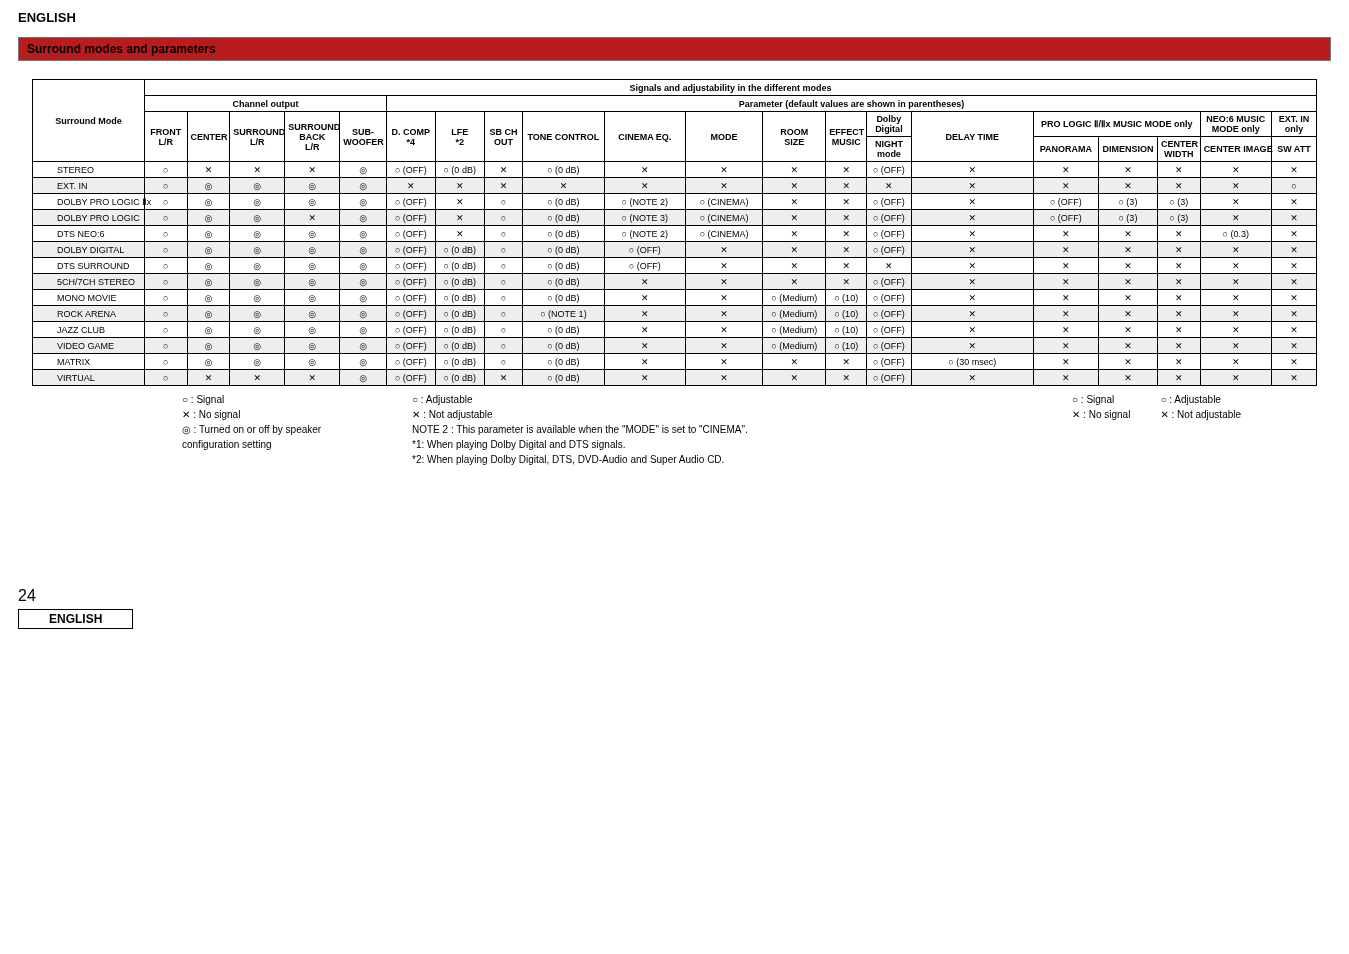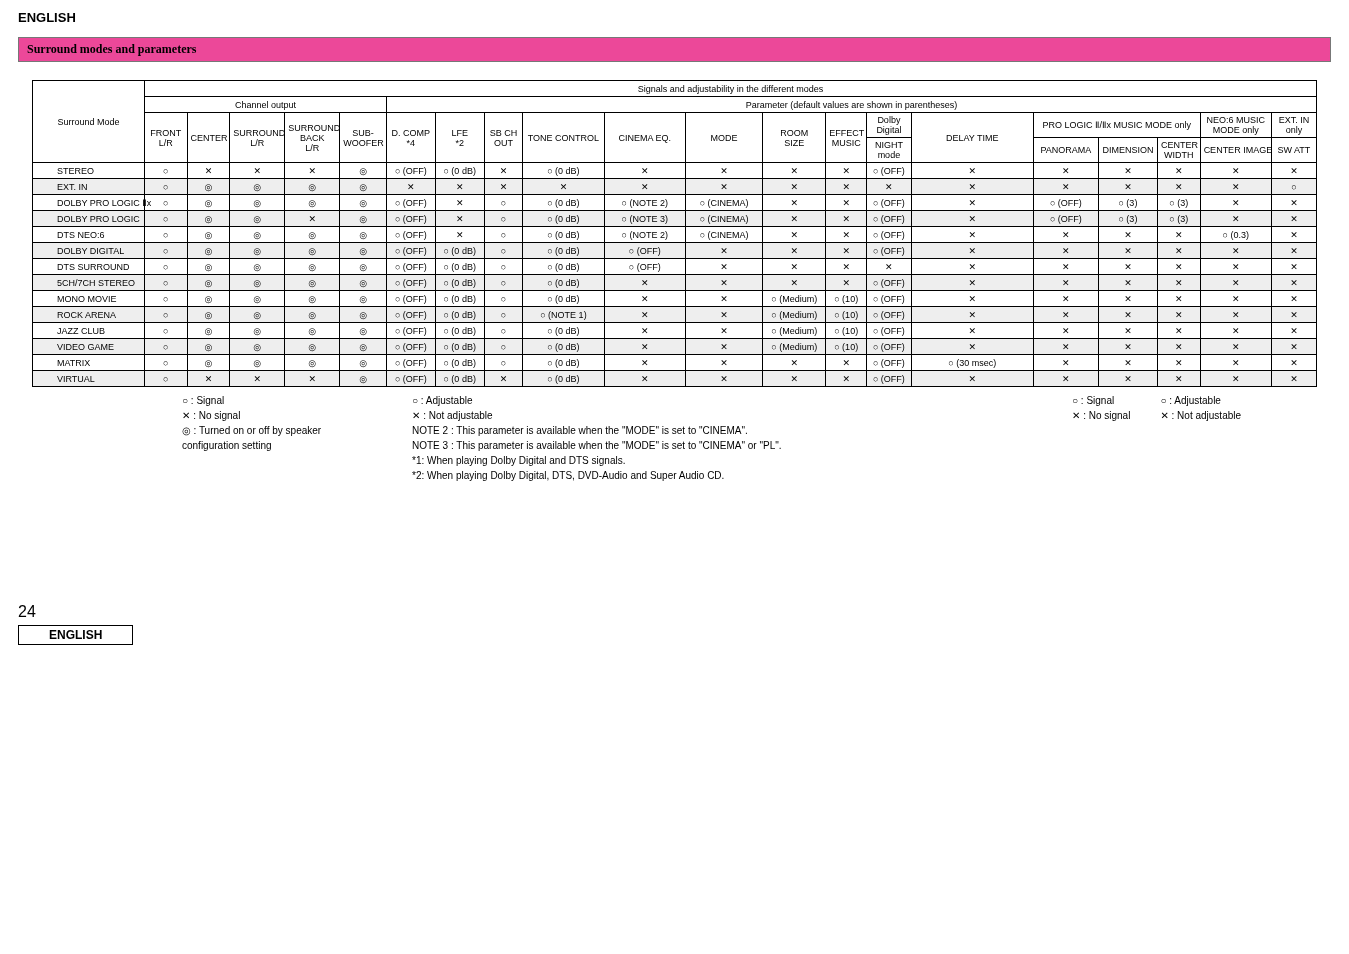--- a/index.html
+++ b/index.html
@@ -7,46 +7,45 @@
     margin: 0;
     padding: 6px 18px 18px 18px;
     font-family: Arial, Helvetica, sans-serif;
     font-size: 10px;
     color: #000;
     background: #fff;
     width: 1349px;
   }
   .lang { font-weight: bold; font-size: 13px; margin: 4px 0 12px 0; }
   .section-bar {
-    background: #ec4899;
+    background: #b91c1c;
     border: 1px solid #777;
     padding: 4px 8px;
     font-weight: bold;
     font-size: 12px;
     margin-bottom: 18px;
-    font-family: Liberation Serif, serif;
   }
   .wrap { margin: 0 14px; }
   table {
     border-collapse: collapse;
     table-layout: fixed;
     width: 100%;
   }
   th, td {
     border: 1px solid #000;
     padding: 2px 3px;
     text-align: center;
     vertical-align: middle;
     height: 16px;
     font-size: 9px;
     font-weight: normal;
     overflow: visible;
     white-space: nowrap;
   }
-  th { font-weight: normal; }
+  th { font-weight: bold; }
   td.row-label { text-align: left; padding-left: 24px; }
   tr.shaded td { background: #eee; }
   tr.shaded td.row-label { background: #eee; }
   .footnotes { display: flex; margin-top: 6px; font-size: 10px; line-height: 1.5; gap: 10px; }
   .footnotes .col { flex: 0 0 auto; }
   .footnotes .col1 { width: 370px; padding-left: 150px; }
   .footnotes .col2 { width: 630px; }
   .footnotes .col3 { padding-left: 20px; }
   .page-foot { margin-top: 120px; }
   .page-num { font-size: 16px; }
@@ -467,21 +466,20 @@
   <div class="col col1">
     <div>○ :  Signal</div>
     <div>✕ :  No signal</div>
     <div>◎ :  Turned on or off by speaker</div>
     <div>       configuration setting</div>
   </div>
   <div class="col col2">
     <div>○ :  Adjustable</div>
     <div>✕ :  Not adjustable</div>
     <div>NOTE 2 : This parameter is available when the "MODE" is set to "CINEMA".</div>
-    <div>NOTE 3 : This parameter is available when the "MODE" is set to "CINEMA" or "PL".</div>
     <div>*1:  When playing Dolby Digital and DTS signals.</div>
     <div>*2:  When playing Dolby Digital, DTS, DVD-Audio and Super Audio CD.</div>
   </div>
   <div class="col col3">
     <div>○ :  Signal</div>
     <div>✕ :  No signal</div>
   </div>
   <div class="col col3">
     <div>○ :  Adjustable</div>
     <div>✕ :  Not adjustable</div>

